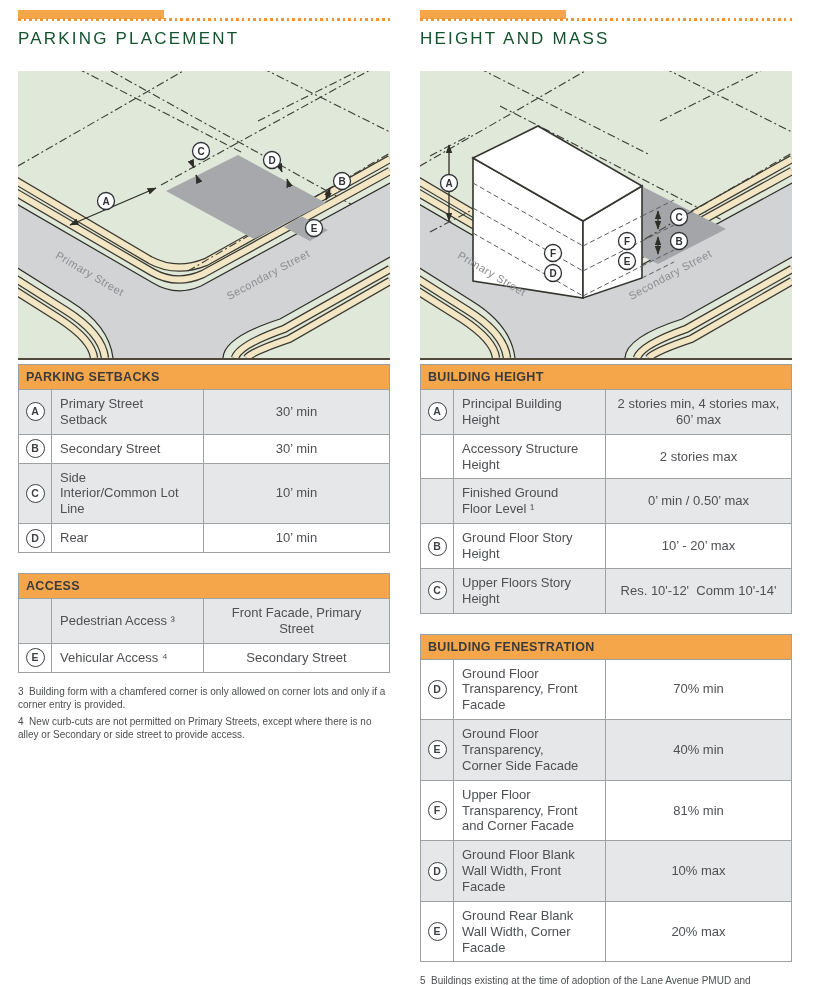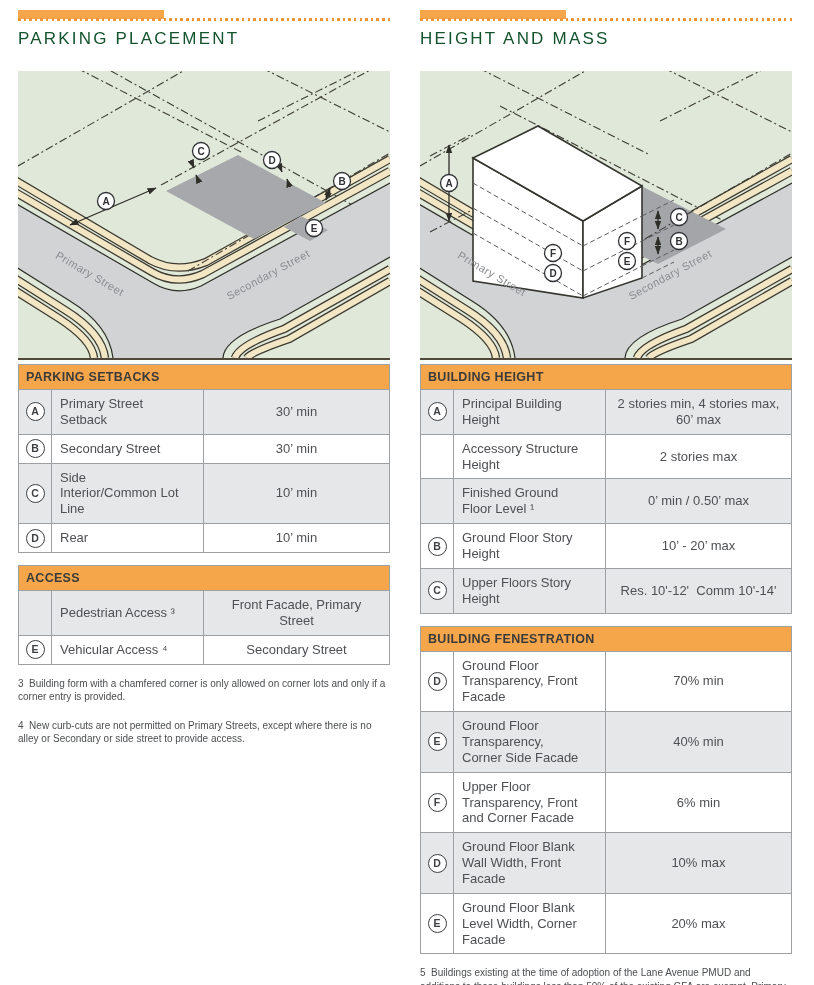--- a/index.html
+++ b/index.html
@@ -23,28 +23,28 @@
   table.tbl{width:100%;border-collapse:collapse;table-layout:fixed;margin-top:4px;}
   table.tbl th{background:#F5A64A;color:#3b3b3b;text-align:left;font-size:12.5px;
     letter-spacing:.3px;padding:5px 7px;border:1px solid #9ea1a4;font-weight:700;}
   table.tbl td{border:1px solid #9ea1a4;font-size:13px;line-height:1.22;vertical-align:middle;background:#fff;}
   col.w-key{width:33px;} col.w-label{width:152px;}
   td.c-key{text-align:center;padding:3px 0;}
   td.c-label{padding:6px 20px 6px 8px;}
   td.c-val{padding:6px 10px;text-align:center;}
   .alt-odd tbody tr:nth-child(odd) td{background:#e6e7e8;}
   .alt-even tbody tr:nth-child(even) td{background:#e6e7e8;}
-  table.mt{margin-top:12px;}
+  table.mt{margin-top:20px;}
 
   .circ{display:inline-block;width:17px;height:17px;border:1.5px solid #3e4043;border-radius:50%;
     font-size:10.5px;font-weight:700;line-height:17px;text-align:center;color:#3e4043;background:#fff;}
   .circ:empty{visibility:hidden;}
 
   .foot{margin:12px 0 0 0;font-size:10px;line-height:1.32;color:#4c4e50;}
-  .foot + .foot{margin-top:16px;}
+  .foot + .foot{margin-top:4px;}
 
   
   .mk{font:700 10px "Liberation Sans",sans-serif;fill:#2f3134;text-anchor:middle;}
   .stname{font:11px "Liberation Sans",sans-serif;fill:#8b8d90;letter-spacing:.5px;text-anchor:middle;}
   .dashdot{stroke:#3d3d35;stroke-width:1.1;fill:none;stroke-dasharray:8 3 2 3;}
   .curb{stroke:#2e2e28;stroke-width:1.2;fill:none;}
   .strip-dark{stroke:#3c3a30;stroke-width:8.5;fill:none;}
   .strip-beige{stroke:#f2e6c4;stroke-width:6;fill:none;}
   .dim{stroke:#2e2e28;stroke-width:1.3;fill:none;}
   .floor{stroke:#5a5b5e;stroke-width:1;fill:none;stroke-dasharray:5 3;}
@@ -357,30 +357,30 @@
           <td class="c-val">70% min</td>
         </tr>
         <tr>
           <td class="c-key"><span class="circ">E</span></td>
           <td class="c-label">Ground Floor Transparency, Corner Side Facade</td>
           <td class="c-val">40% min</td>
         </tr>
         <tr>
           <td class="c-key"><span class="circ">F</span></td>
           <td class="c-label">Upper Floor Transparency, Front and Corner Facade</td>
-          <td class="c-val">6% min</td>
+          <td class="c-val">81% min</td>
         </tr>
         <tr>
           <td class="c-key"><span class="circ">D</span></td>
           <td class="c-label">Ground Floor Blank Wall Width, Front Facade</td>
           <td class="c-val">10% max</td>
         </tr>
         <tr>
           <td class="c-key"><span class="circ">E</span></td>
-          <td class="c-label">Ground Floor Blank Level Width, Corner Facade</td>
+          <td class="c-label">Ground Rear Blank Wall Width, Corner Facade</td>
           <td class="c-val">20% max</td>
         </tr>
       </tbody>
     </table>
 
     <p class="foot">5&nbsp; Buildings existing at the time of adoption of the Lane Avenue PMUD and additions to those buildings less than 50% of the existing GFA are exempt. Primary buildings located on lots sloping down and away from the street are exempt.</p>
   </section>
 
 </div>
 

